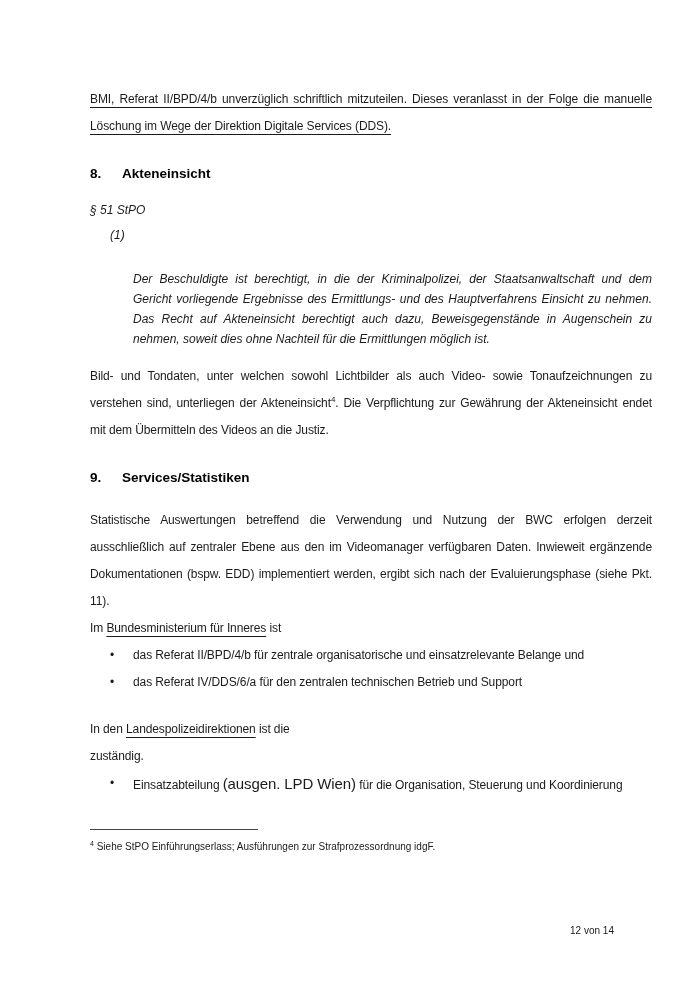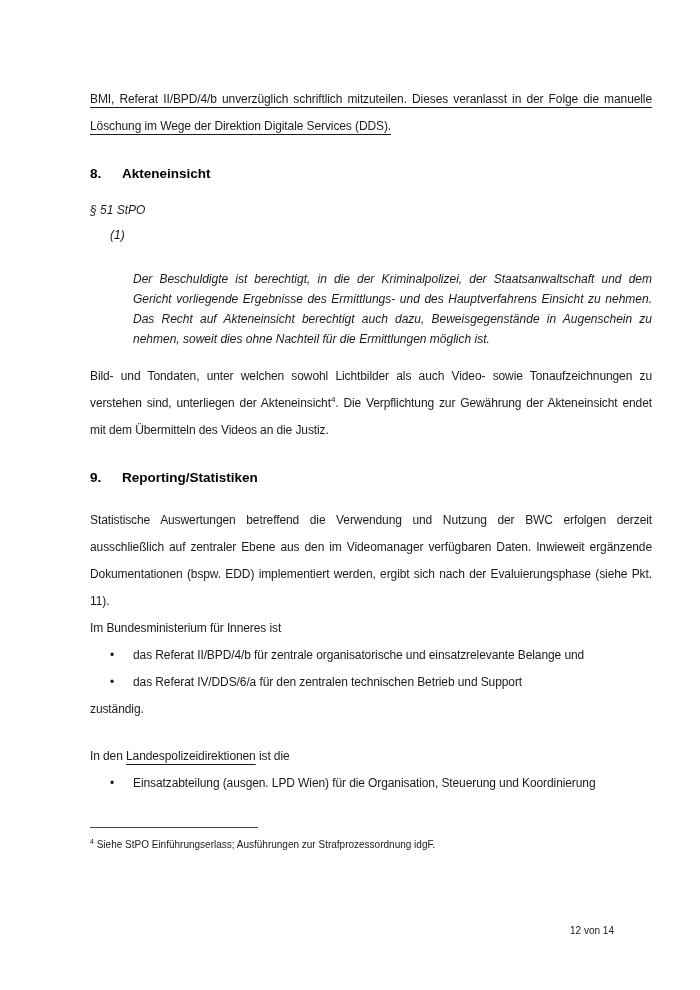--- a/index.html
+++ b/index.html
@@ -77,21 +77,21 @@
     flex: 0 0 23px;
     padding-left: 20px;
     text-align: left;
   }
   .bullet-item .btext {
     flex: 1;
     text-align: justify;
     letter-spacing: -0.1px;
   }
   .small-inline {
-    font-size: 12px;
+    font-size: 15px;
   }
   .footnote-area {
     margin-top: 30px;
   }
   .footnote-rule {
     width: 168px;
     border-top: 1px solid #444;
     margin-bottom: 7px;
   }
   .footnote-text {
@@ -127,41 +127,41 @@
 
   <div class="quote-block">
     <span class="qnum">(1)</span>
     <span class="qtext">Der Beschuldigte ist berechtigt, in die der Kriminalpolizei, der Staatsanwaltschaft und dem Gericht vorliegende Ergebnisse des Ermittlungs- und des Hauptverfahrens Einsicht zu nehmen. Das Recht auf Akteneinsicht berechtigt auch dazu, Beweisgegenstände in Augenschein zu nehmen, soweit dies ohne Nachteil für die Ermittlungen möglich ist.</span>
   </div>
 
   <p class="para"><span>Bild- und Tondaten, unter welchen sowohl Lichtbilder als auch Video- sowie Tonaufzeichnungen zu verstehen sind, unterliegen der Akteneinsicht</span><sup class="fnref">4</sup><span>. Die Verpflichtung zur Gewährung der Akteneinsicht endet mit dem Übermitteln des Videos an die Justiz.</span></p>
 
   <div class="heading">
     <span class="num">9.</span>
-    <span>Reporting/Statistiken</span>
+    <span>Services/Statistiken</span>
   </div>
 
   <p class="para">Statistische Auswertungen betreffend die Verwendung und Nutzung der BWC erfolgen derzeit ausschließlich auf zentraler Ebene aus den im Videomanager verfügbaren Daten. Inwieweit ergänzende Dokumentationen (bspw. EDD) implementiert werden, ergibt sich nach der Evaluierungsphase (siehe Pkt. 11).</p>
 
 
-  <p class="para"><span>Im </span><span style="text-underline-offset:4px;">Bundesministerium für Inneres</span><span> ist</span></p>
+  <p class="para"><span>Im </span><span style="text-decoration:underline;text-underline-offset:4px;">Bundesministerium für Inneres</span><span> ist</span></p>
 
   <div class="bullet-item">
     <span class="dot">•</span>
     <span class="btext">das Referat II/BPD/4/b für zentrale organisatorische und einsatzrelevante Belange und</span>
   </div>
 
   <div class="bullet-item">
     <span class="dot">•</span>
     <span class="btext">das Referat IV/DDS/6/a für den zentralen technischen Betrieb und Support</span>
   </div>
 
+  <p class="para mt-gap"><span>In den </span><span style="text-decoration:underline;text-underline-offset:4px;">Landespolizeidirektionen</span><span> ist die</span></p>
+
   <p class="para">zuständig.</p>
-
-  <p class="para mt-gap"><span>In den </span><span style="text-decoration:underline;text-underline-offset:4px;">Landespolizeidirektionen</span><span> ist die</span></p>
 
   <div class="bullet-item">
     <span class="dot">•</span>
     <span class="btext"><span>Einsatzabteilung </span><span class="small-inline">(ausgen. LPD Wien)</span><span> für die Organisation, Steuerung und Koordinierung</span></span>
   </div>
 
   <div class="footnote-area">
     <div class="footnote-rule"></div>
     <div class="footnote-text"><sup>4</sup><span> Siehe StPO Einführungserlass; Ausführungen zur Strafprozessordnung idgF.</span></div>
   </div>

